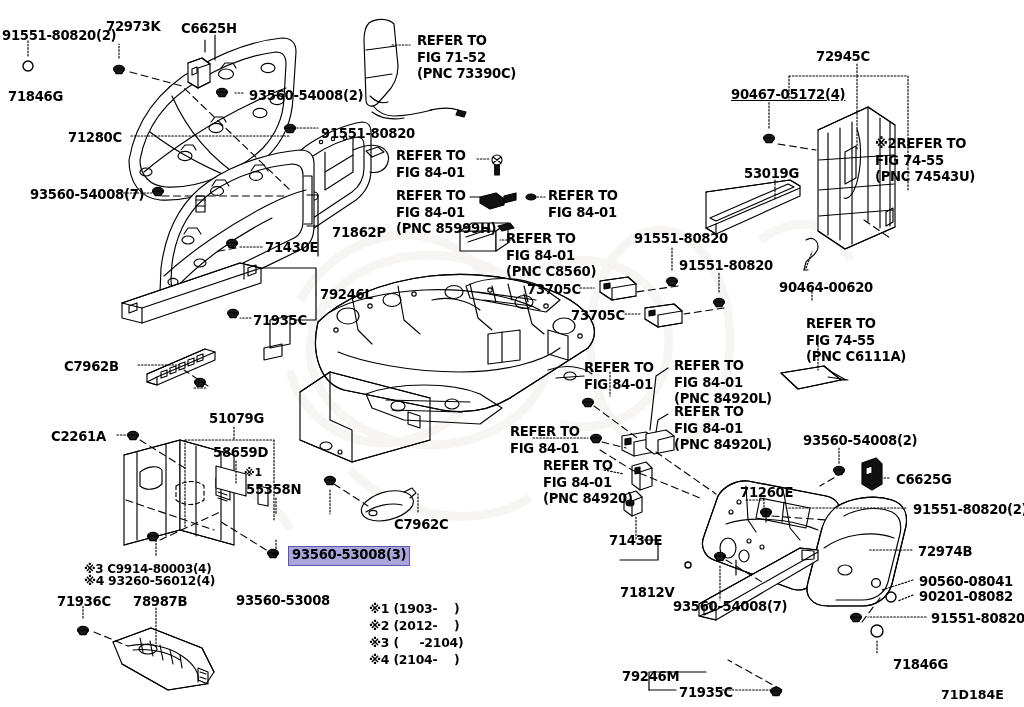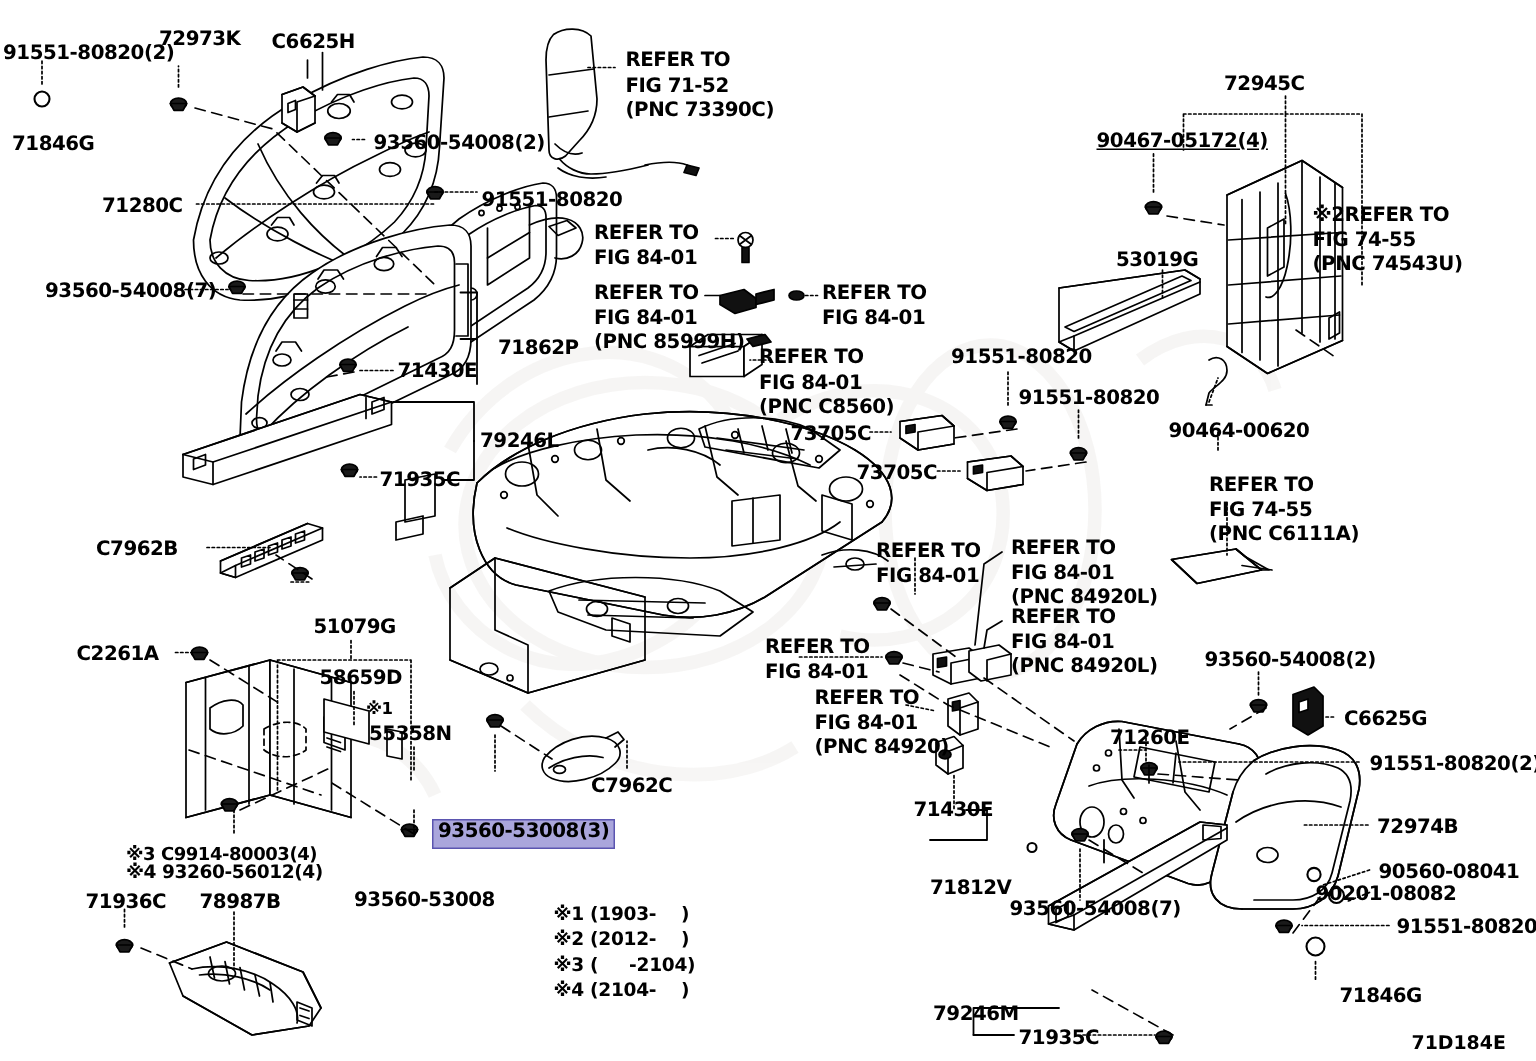--- a/index.html
+++ b/index.html
@@ -559,21 +559,21 @@
       <div class="lbl" style="left: 571px; top: 309px;">73705C</div>
       <div class="lbl" style="left: 803px; top: 434px;">93560-54008(2)</div>
       <div class="lbl" style="left: 896px; top: 473px;">C6625G</div>
       <div class="lbl" style="left: 740px; top: 486px;">71260E</div>
       <div class="lbl" style="left: 913px; top: 503px;">91551-80820(2)</div>
       <div class="lbl" style="left: 609px; top: 534px;">71430E</div>
       <div class="lbl" style="left: 918px; top: 545px;">72974B</div>
       <div class="lbl" style="left: 620px; top: 566px; margin-top: 20px;">71812V</div>
       <div class="lbl" style="left: 919px; top: 575px;">90560-08041</div>
       <div class="lbl" style="left: 673px; top: 600px;">93560-54008(7)</div>
-      <div class="lbl" style="left: 877px; top: 590px;">90201-08082</div>
+      <div class="lbl" style="left: 919px; top: 590px;">90201-08082</div>
       <div class="lbl" style="left: 931px; top: 612px;">91551-80820</div>
       <div class="lbl" style="left: 893px; top: 658px;">71846G</div>
       <div class="lbl" style="left: 610px; top: 670px; margin-left: 12px;">79246M</div>
       <div class="lbl" style="left: 679px; top: 686px;">71935C</div>
       <div class="lbl ml" style="left: 417px; top: 33px;"><div>REFER TO</div><div>FIG 71-52</div><div class="sm">(PNC 73390C)</div></div>
       <div class="lbl ml" style="left: 875px; top: 88px; margin-top: 48px;"><div>※2REFER TO</div><div>FIG 74-55</div><div class="sm">(PNC 74543U)</div></div>
       <div class="lbl ml" style="left: 396px; top: 148px;"><div>REFER TO</div><div>FIG 84-01</div></div>
       <div class="lbl ml" style="left: 396px; top: 188px;"><div>REFER TO</div><div>FIG 84-01</div><div class="sm">(PNC 85999H)</div></div>
       <div class="lbl ml" style="left: 548px; top: 188px;"><div>REFER TO</div><div>FIG 84-01</div></div>
       <div class="lbl ml" style="left: 506px; top: 231px;"><div>REFER TO</div><div>FIG 84-01</div><div class="sm">(PNC C8560)</div></div>

